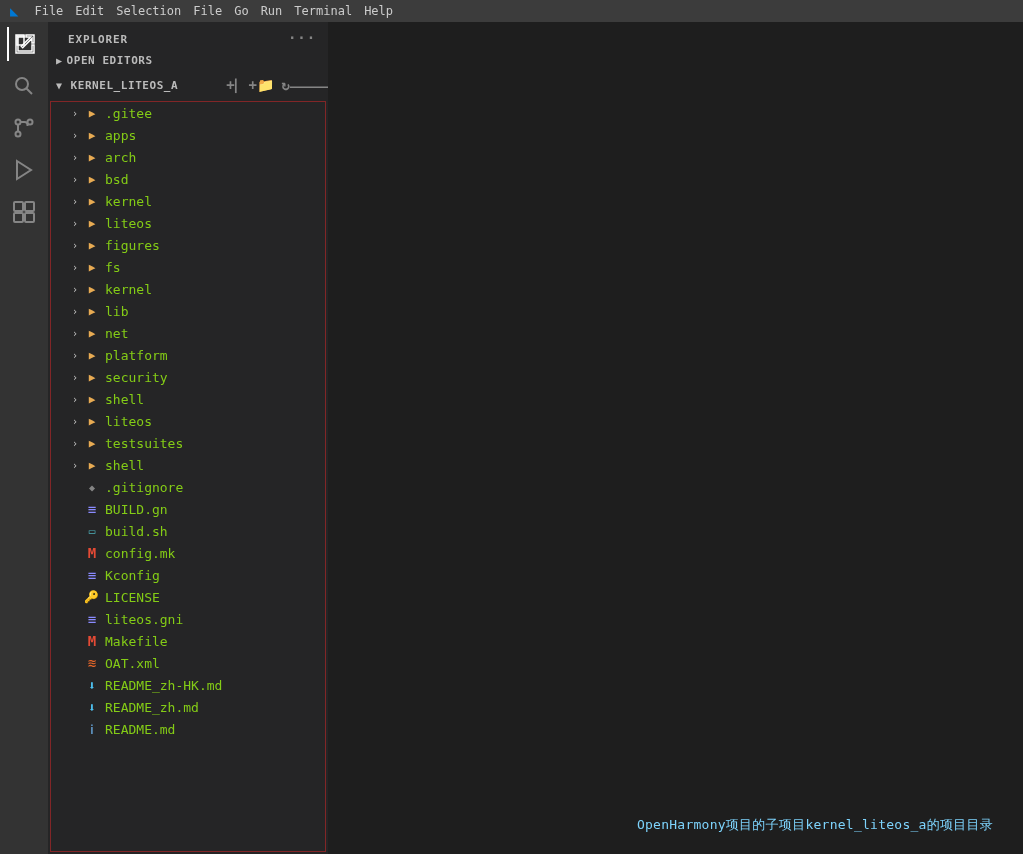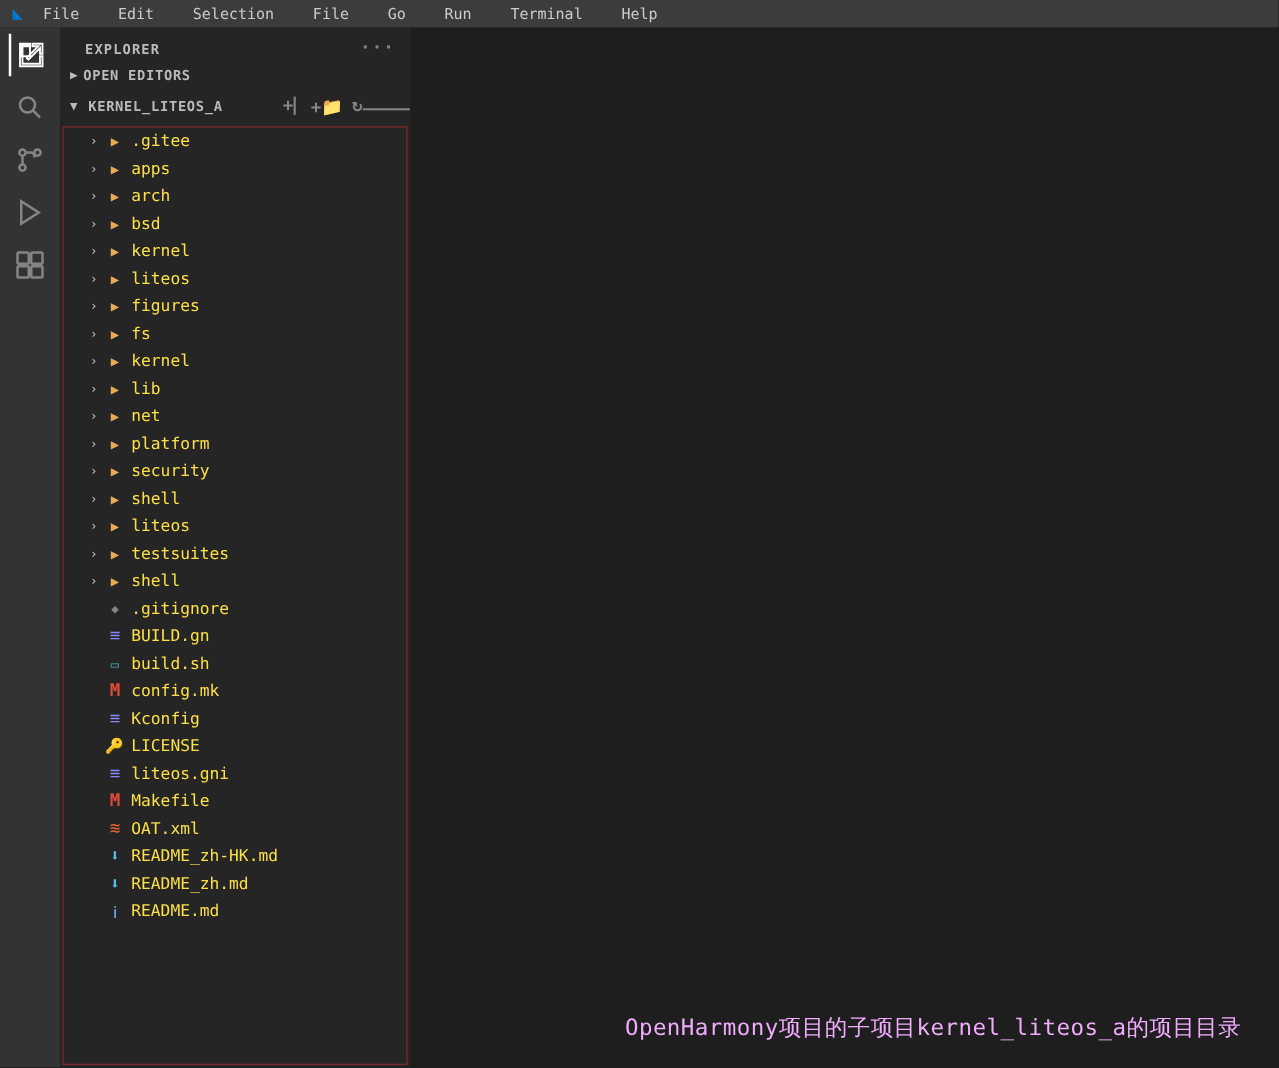--- a/index.html
+++ b/index.html
@@ -31,21 +31,21 @@
       display: flex;
       align-items: center;
       gap: 10px;
     }
     .title-bar-logo {
       color: #0078d4;
       font-size: 14px;
     }
     .title-bar-menus {
       display: flex;
-      gap: 19px;
+      gap: 0;
     }
     .title-bar-menus span {
       padding: 2px 6px;
       cursor: pointer;
       border-radius: 2px;
     }
     .title-bar-title {
       font-size: 12px;
       color: #cccccc;
     }
@@ -211,21 +211,21 @@
       height: 18px;
       display: flex;
       align-items: center;
       justify-content: center;
       margin-right: 4px;
       font-size: 13px;
       flex-shrink: 0;
     }
     .tree-item .item-label {
       font-size: 13px;
-      color: #fde047;
+      color: #84cc16;
     }
 
     
     .folder-color { color: #e8ab53; }
     
     .gitignore-color { color: #848484; }
     .build-color { color: #8a8aff; }
     .sh-color { color: #4eb1ba; }
     .mk-color { color: #e44a35; }
     .license-color { color: #f0b429; }
@@ -240,22 +240,22 @@
       display: flex;
       flex-direction: column;
       overflow: hidden;
     }
 
     
     .bottom-annotation {
       position: fixed;
       bottom: 20px;
       right: 30px;
-      color: #f0abfc;
-      font-size: 18px;
+      color: #7dd3fc;
+      font-size: 13px;
       font-weight: normal;
       letter-spacing: 0.02em;
     }
   </style>
 </head>
 <body>
 
 <div class="title-bar">
   <div class="title-bar-left">
     <span class="title-bar-logo">◣</span>

